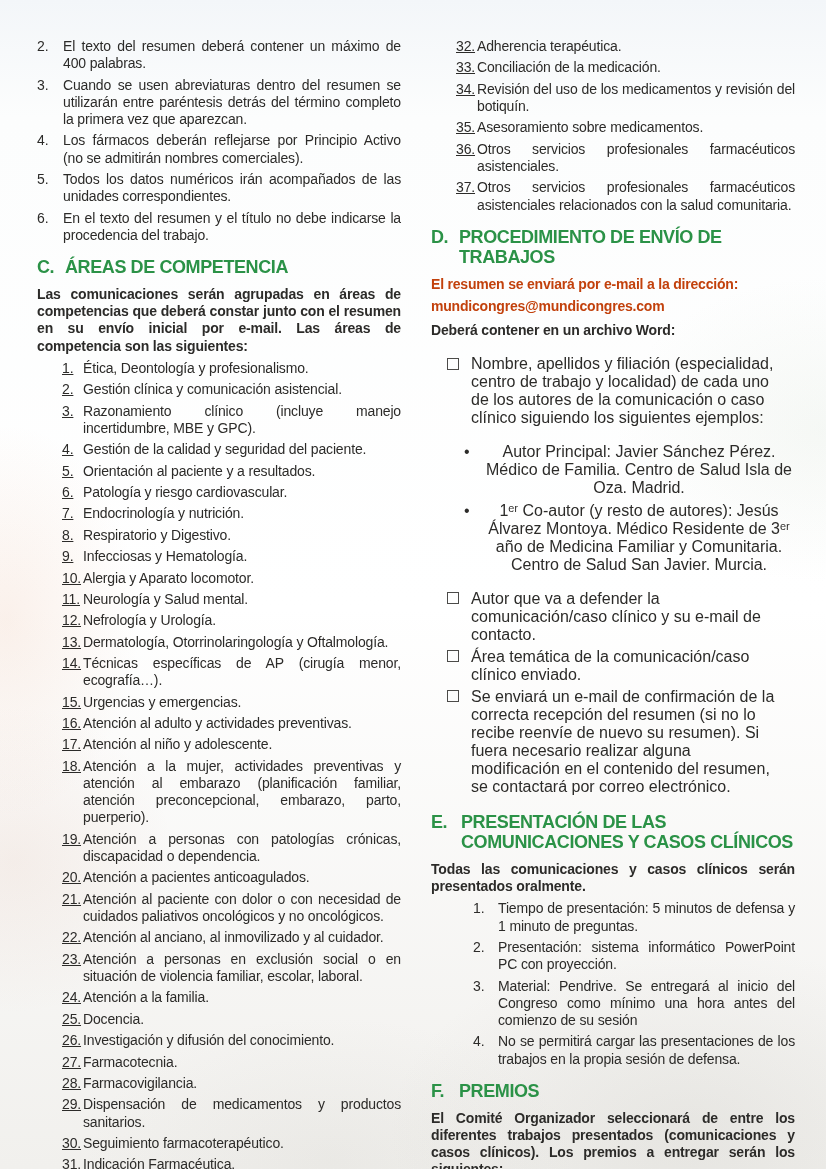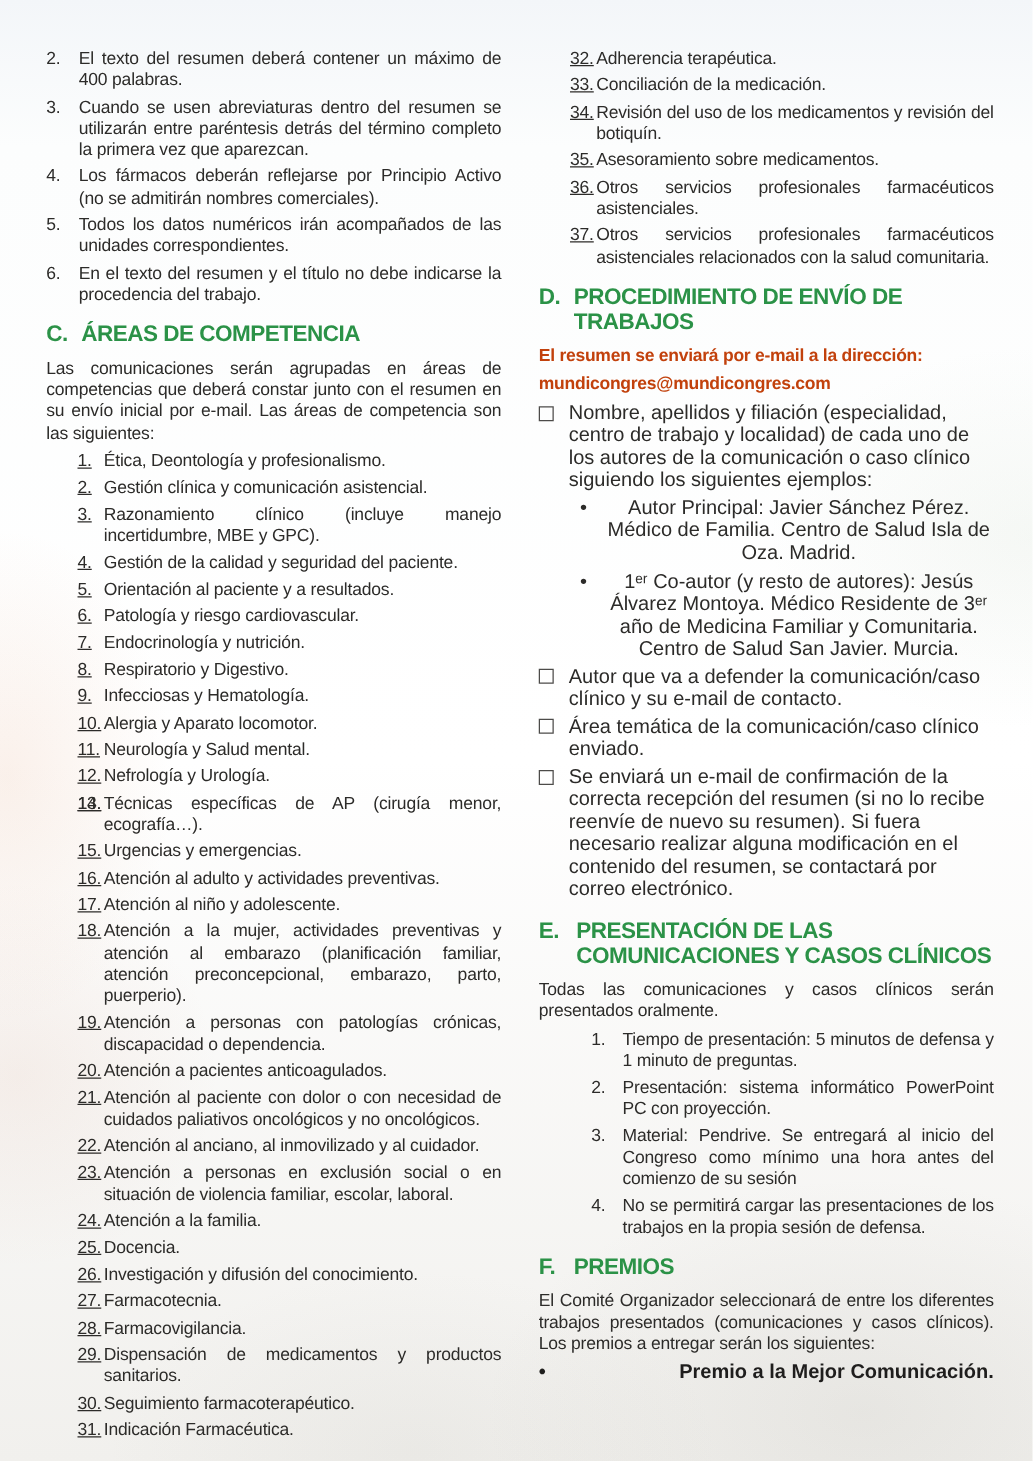--- a/index.html
+++ b/index.html
@@ -28,25 +28,25 @@
   .areas .li{padding-left:46px;}
   .areas .num{left:25px;text-decoration:underline;}
   .elist .li{padding-left:67px;}
   .elist .num{left:42px;}
 
   h2{display:flex;margin:13px 0 9px;color:#2b9247;font-size:18px;line-height:20px;
      font-weight:700;letter-spacing:-0.4px;text-align:left;}
   .h-letter{flex:0 0 28px;}
   .h-title{flex:1;}
 
-  .body-p{margin:0 0 5px;}
+  .body-p{margin:0 0 5px;font-weight:bold;}
   .bold-p{font-weight:700;text-align:left;margin:0 0 5px;color:#c2410c;letter-spacing:-0.2px;}
   .email-p{margin-bottom:7px;}
 
-  .checklist{list-style:none;margin:0;padding:0;}
+  .checklist{list-style:none;margin:16px;padding:0;}
   .check-li{position:relative;padding-left:24px;margin:0 0 4.2px 0;}
   .checkbox{position:absolute;left:0;top:2.5px;width:10px;height:10px;
             border:1.4px solid #4c4b49;background:transparent;}
 
   .bullets{list-style:none;margin:0;padding:0;text-align:center;}
   .bullet-li{position:relative;padding-left:52px;margin:0 0 4.2px 0;}
   .dot{position:absolute;left:33px;}
   .dot::before{content:"\2022";}
 
   .prizes{list-style:none;margin:0 0 2px 0;padding:0;}
@@ -155,20 +155,21 @@
           <span class="txt">Neurología y Salud mental.</span>
         </li>
 
         <li class="li">
           <span class="num">12.</span>
           <span class="txt">Nefrología y Urología.</span>
         </li>
 
         <li class="li">
           <span class="num">13.</span>
+          <span class="txt">Dermatología, Otorrinolaringología y Oftalmología.</span>
         </li>
 
         <li class="li">
           <span class="num">14.</span>
           <span class="txt">Técnicas específicas de AP (cirugía menor, ecografía…).</span>
         </li>
 
         <li class="li">
           <span class="num">15.</span>
           <span class="txt">Urgencias y emergencias.</span>
@@ -293,20 +294,21 @@
       </ol>
 
     <div class="sec-d">
       <h2>
         <span class="h-letter">D.</span>
         <span class="h-title">PROCEDIMIENTO DE ENVÍO DE TRABAJOS</span>
       </h2>
 
       <p class="bold-p">El resumen se enviará por e-mail a la dirección:</p>
       <p class="bold-p email-p">mundicongres@mundicongres.com</p>
+      <p class="body-p">Deberá contener en un archivo Word:</p>
 
       <ul class="checklist">
         <li class="check-li">
           <span class="checkbox"></span>
           <span class="txt">Nombre, apellidos y filiación (especialidad, centro de trabajo y localidad) de cada uno de los autores de la comunicación o caso clínico siguiendo los siguientes ejemplos:</span>
         </li>
       </ul>
 
       <ul class="bullets">
 

